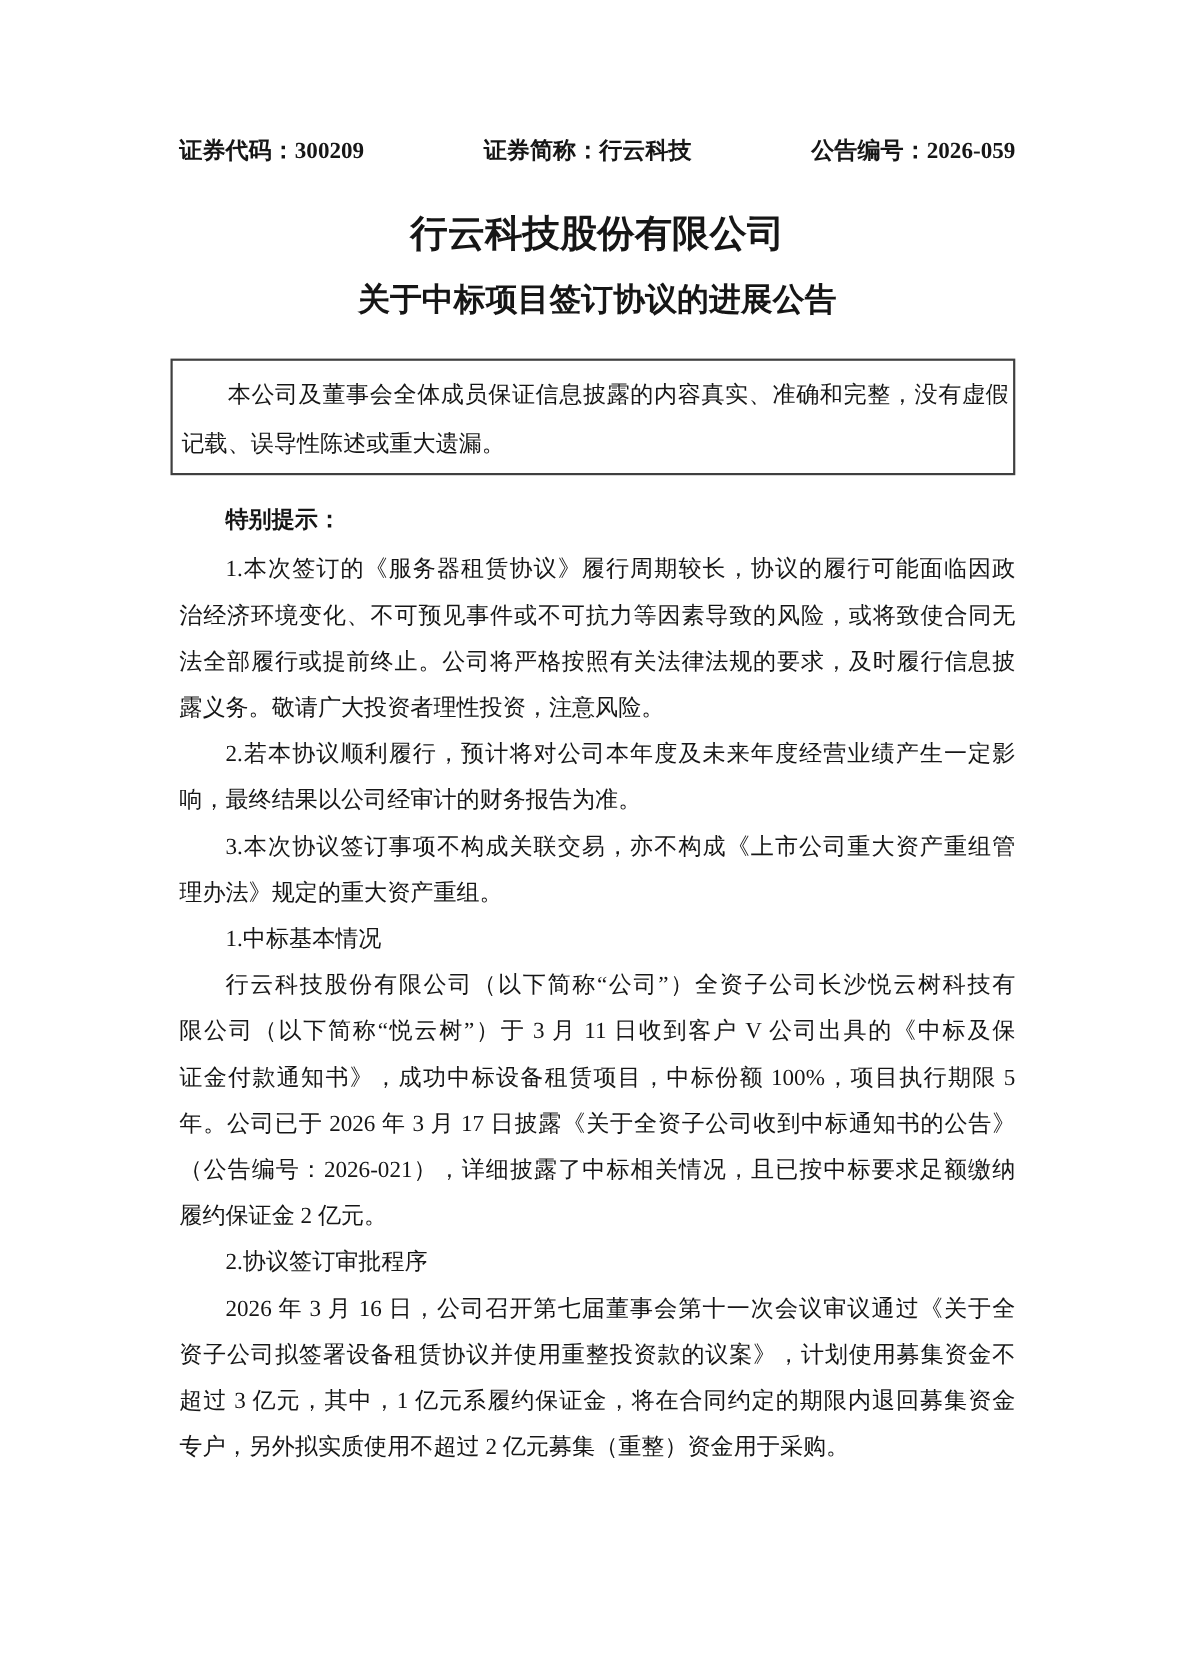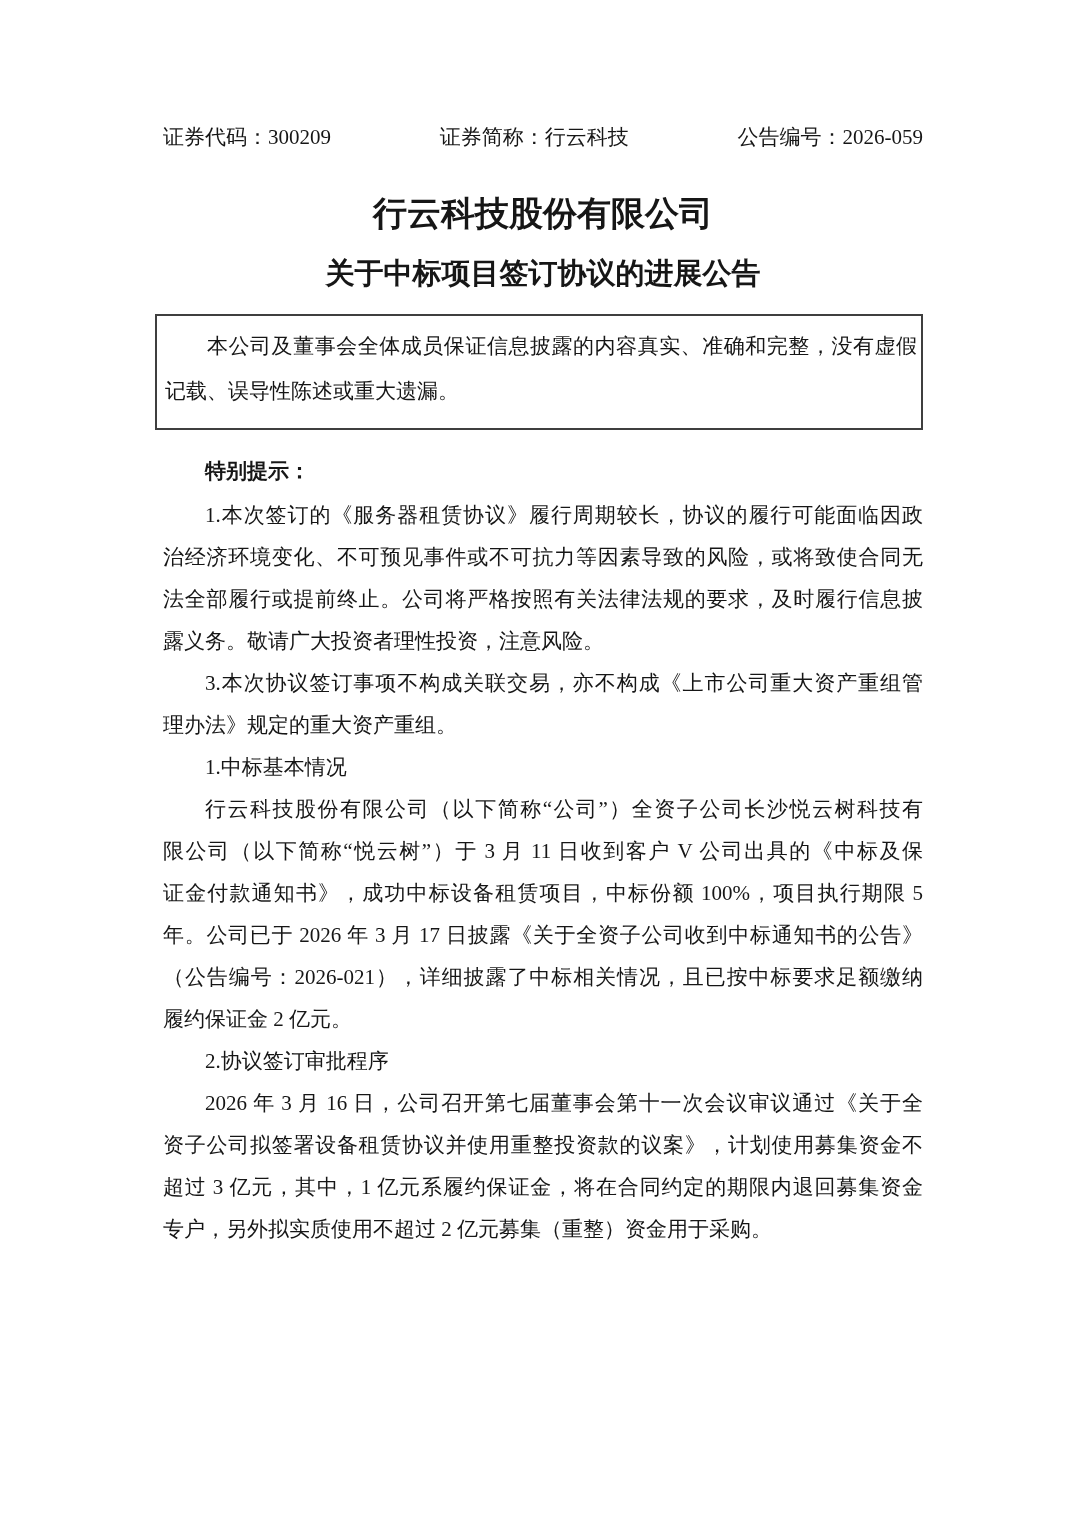--- a/index.html
+++ b/index.html
@@ -13,42 +13,43 @@
     box-sizing:border-box;
     padding:122px 157px 0 163px;
     overflow:hidden;
   }
   .hdr {
     display:flex;
     justify-content:space-between;
     font-size:21px;
     line-height:30px;
     white-space:nowrap;
+    font-weight:bold;
   }
   .doc-title {
     margin-top:40px;
     text-align:center;
     font-size:34px;
     font-weight:bold;
     line-height:42px;
     font-family:"Liberation Sans","DejaVu Sans",sans-serif;
   }
   .doc-subtitle {
     margin-top:18px;
     text-align:center;
     font-size:29px;
     font-weight:bold;
     line-height:42px;
     font-family:"Liberation Sans","DejaVu Sans",sans-serif;
   }
   .disclaimer-box {
-    margin-top:20px;
+    margin-top:32px;
     margin-left:-8px;
     border:2px solid #3f3f3f;
-    padding:8px 4px 14px 8px;
+    padding:8px 4px 4px 8px;
   }
   .disclaimer-box .ln { line-height:45px; }
   .body-flow { margin-top:22px; }
   .ln {
     font-size:21px;
     line-height:42px;
     text-align:justify;
     text-align-last:justify;
     overflow:hidden;
   }
@@ -83,20 +84,24 @@
 
     <div class="ln end fi h-sans">特别提示：</div>
 
     <div>
       <div class="ln fi">1.本次签订的《服务器租赁协议》履行周期较长，协议的履行可能面临因政</div>
       <div class="ln">治经济环境变化、不可预见事件或不可抗力等因素导致的风险，或将致使合同无</div>
       <div class="ln">法全部履行或提前终止。公司将严格按照有关法律法规的要求，及时履行信息披</div>
       <div class="ln end">露义务。敬请广大投资者理性投资，注意风险。</div>
     </div>
 
+    <div>
+      <div class="ln fi">2.若本协议顺利履行，预计将对公司本年度及未来年度经营业绩产生一定影</div>
+      <div class="ln end">响，最终结果以公司经审计的财务报告为准。</div>
+    </div>
 
     <div>
       <div class="ln fi">3.本次协议签订事项不构成关联交易，亦不构成《上市公司重大资产重组管</div>
       <div class="ln end">理办法》规定的重大资产重组。</div>
     </div>
 
 
     <div class="ln end fi">1.中标基本情况</div>
 
     <div>

